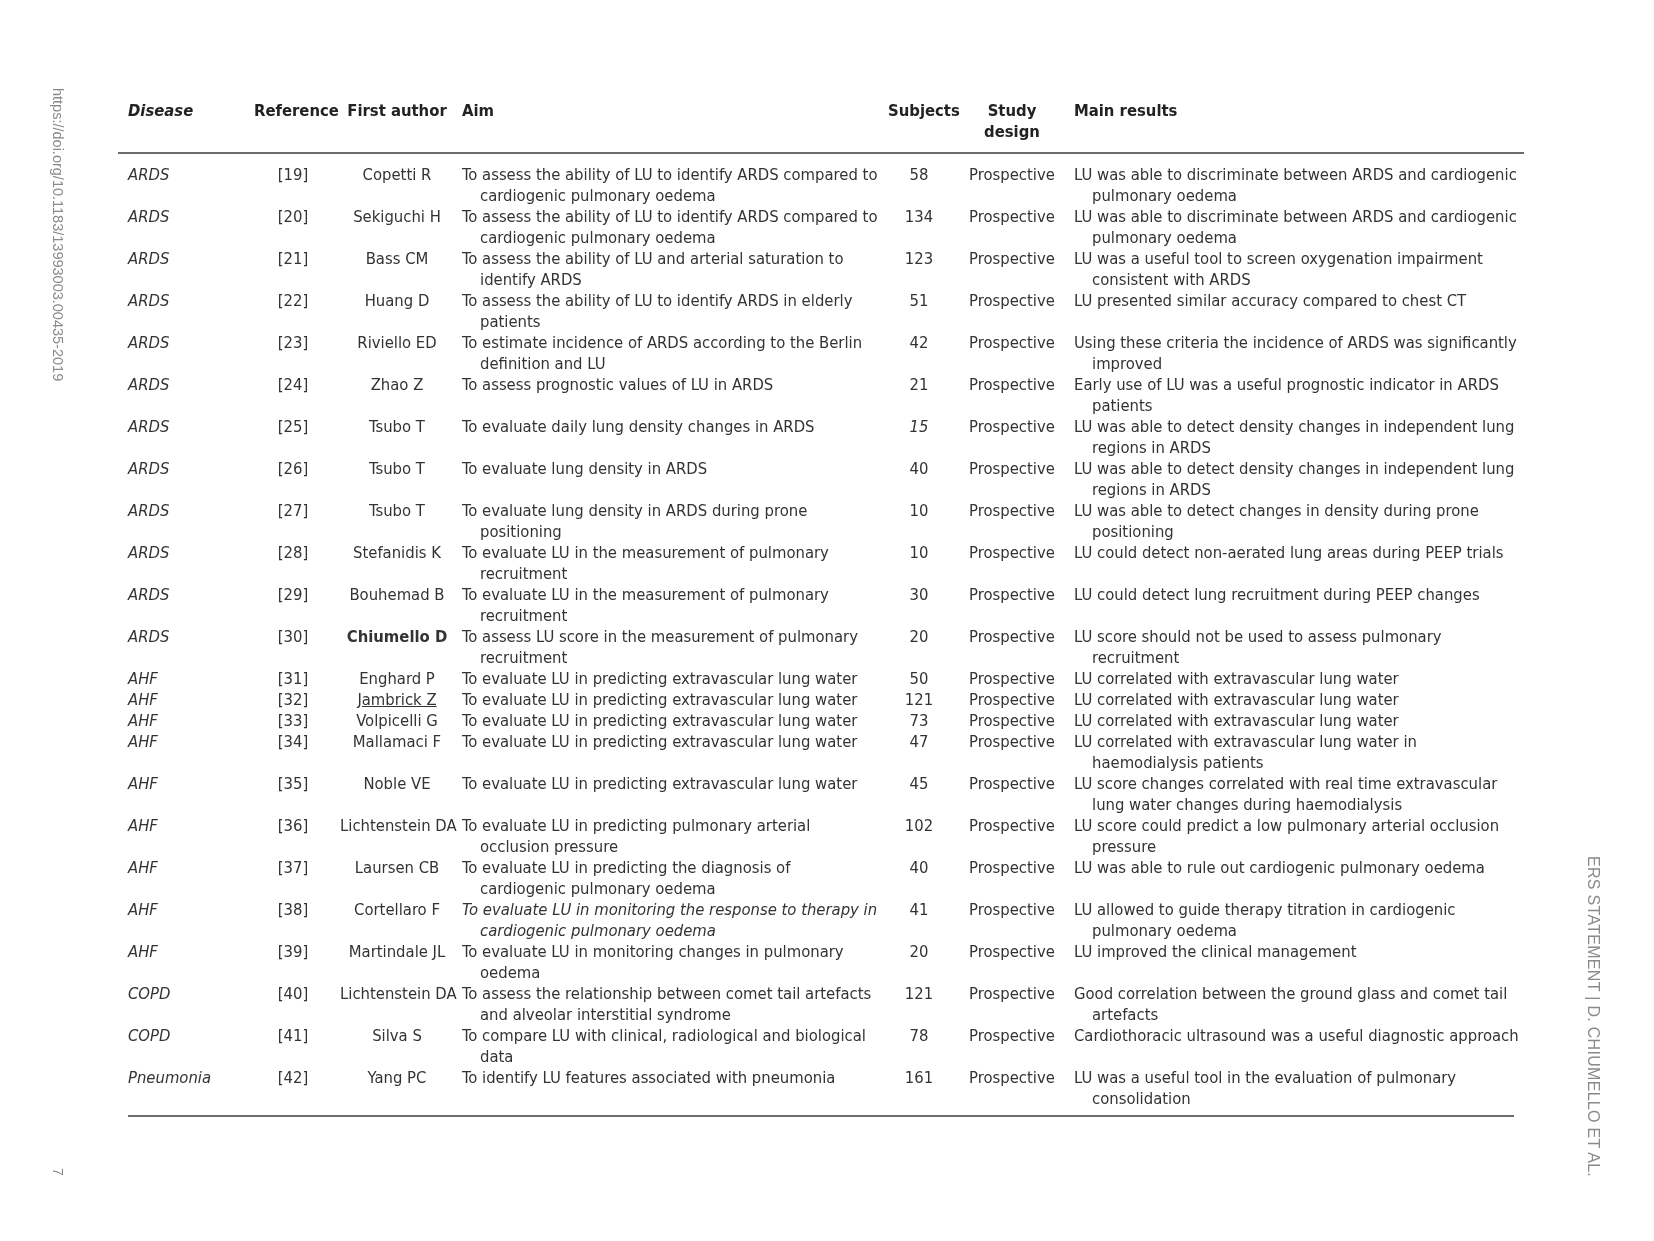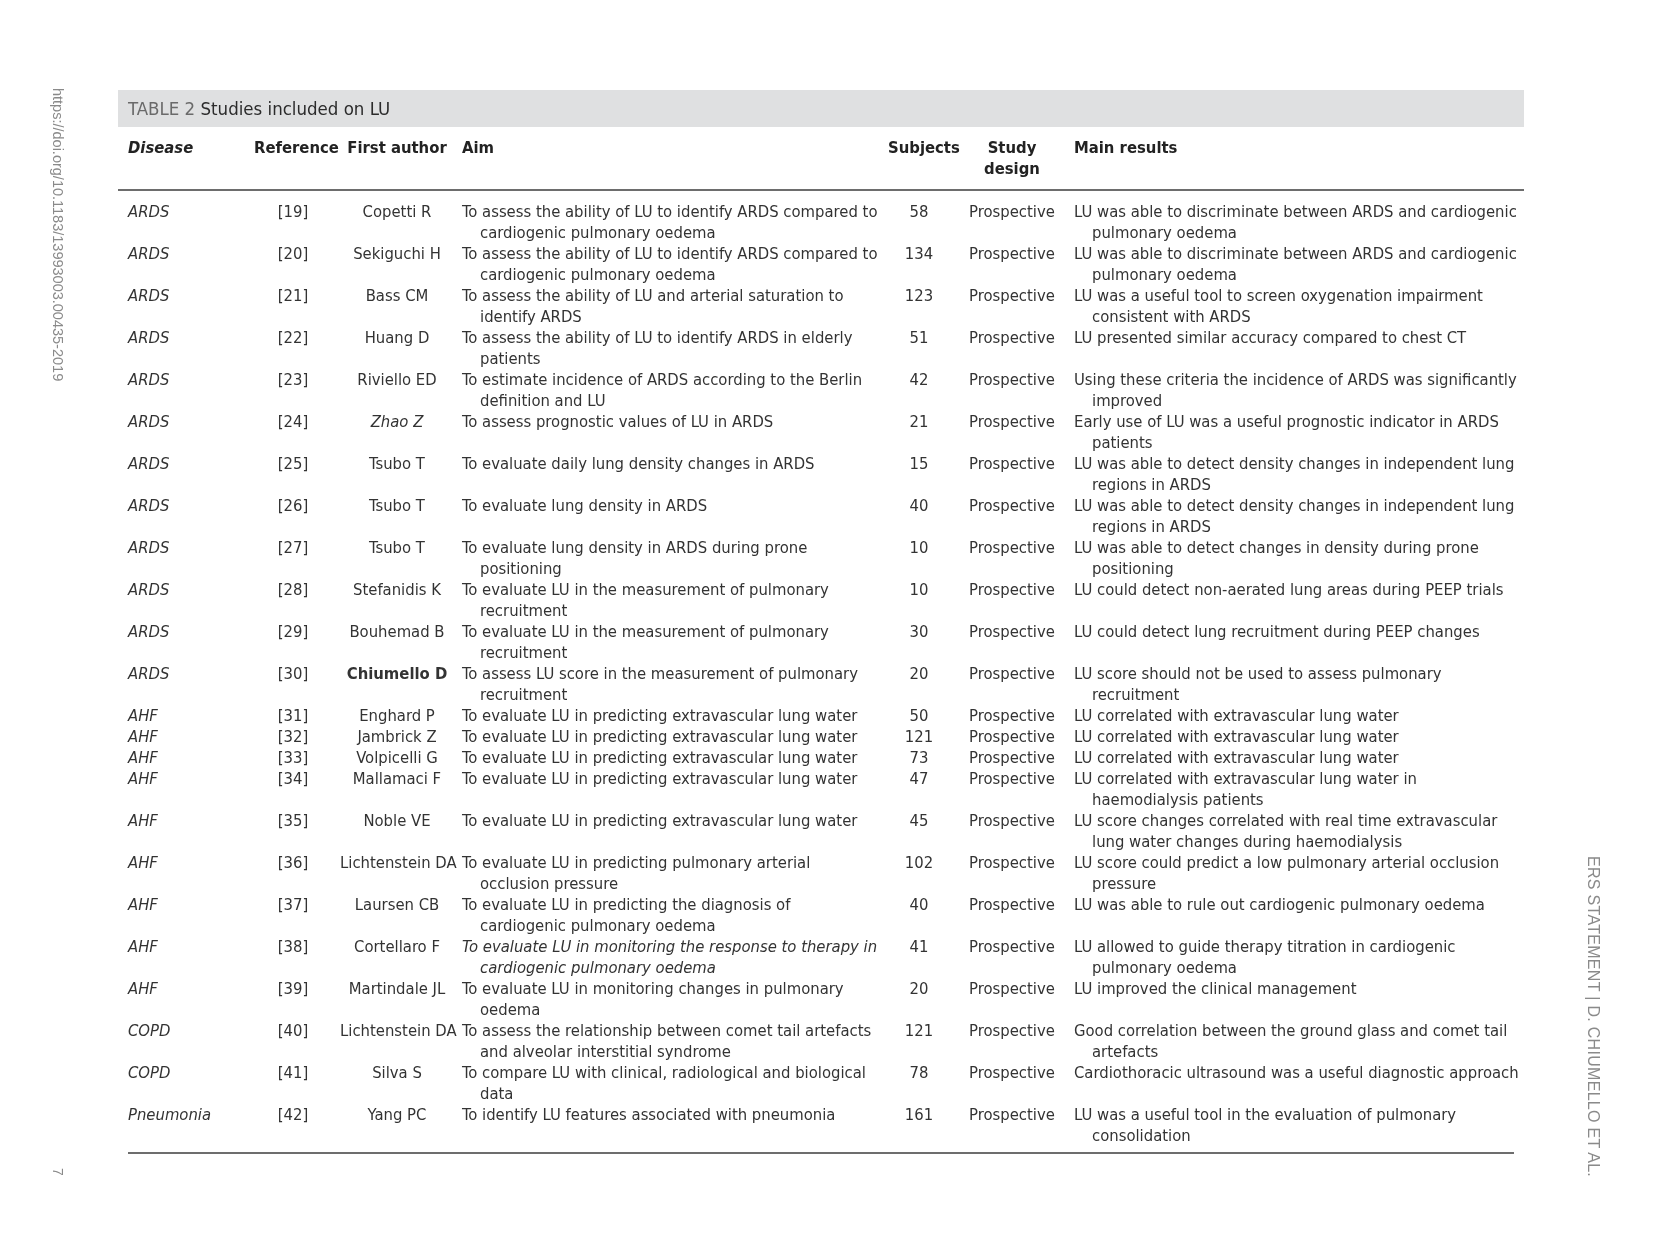--- a/index.html
+++ b/index.html
@@ -48,24 +48,20 @@
     <span>https://doi.org/10.1183/13993003.00435-2019</span>
   </div>
 <div class="page-num">
     <span>7</span>
   </div>
 <div class="side-right">
     <span>ERS STATEMENT | D. CHIUMELLO ET AL.</span>
   </div>
 
 <div class="table-wrap">
-  <div class="caption">
-    <span class="tlabel">TABLE 2</span>
-    <span>Studies included on LU</span>
-  </div>
   <table>
     <thead>
       <tr>
         <th class="c-dis">Disease</th>
         <th class="c-ref">Reference</th>
         <th class="c-auth">First author</th>
         <th class="c-aim">Aim</th>
         <th class="c-sub">Subjects</th>
         <th class="c-des" style="padding-left:14px;padding-right:14px;">Study design</th>
         <th class="c-res">Main results</th>
@@ -113,32 +109,32 @@
           <td class="c-ref" style="padding-bottom: 0px;">[23]</td>
           <td class="c-auth" style="padding-bottom: 0px;">Riviello ED</td>
           <td class="c-aim wrap" style="padding-bottom: 0px;">To estimate incidence of ARDS according to the Berlin definition and LU</td>
           <td class="c-sub" style="padding-bottom: 0px;">42</td>
           <td class="c-des" style="padding-bottom: 0px;">Prospective</td>
           <td class="c-res wrap" style="padding-bottom: 0px;">Using these criteria the incidence of ARDS was significantly improved</td>
         </tr>
         <tr>
           <td class="c-dis" style="padding-bottom: 0px;">ARDS</td>
           <td class="c-ref" style="padding-bottom: 0px;">[24]</td>
-          <td class="c-auth" style="padding-bottom: 0px; font-style: italic;">Zhao Z</td>
+          <td class="c-auth" style="padding-bottom: 0px;">Zhao Z</td>
           <td class="c-aim wrap" style="padding-bottom: 0px;">To assess prognostic values of LU in ARDS</td>
           <td class="c-sub" style="padding-bottom: 0px;">21</td>
           <td class="c-des" style="padding-bottom: 0px;">Prospective</td>
           <td class="c-res wrap" style="padding-bottom: 0px;">Early use of LU was a useful prognostic indicator in ARDS patients</td>
         </tr>
         <tr>
           <td class="c-dis" style="padding-bottom: 0px;">ARDS</td>
           <td class="c-ref" style="padding-bottom: 0px;">[25]</td>
           <td class="c-auth" style="padding-bottom: 0px;">Tsubo T</td>
           <td class="c-aim wrap" style="padding-bottom: 0px;">To evaluate daily lung density changes in ARDS</td>
-          <td class="c-sub" style="padding-bottom: 0px;">15</td>
+          <td class="c-sub" style="padding-bottom: 0px; font-style: italic;">15</td>
           <td class="c-des" style="padding-bottom: 0px;">Prospective</td>
           <td class="c-res wrap" style="padding-bottom: 0px;">LU was able to detect density changes in independent lung regions in ARDS</td>
         </tr>
         <tr>
           <td class="c-dis" style="padding-bottom: 0px;">ARDS</td>
           <td class="c-ref" style="padding-bottom: 0px;">[26]</td>
           <td class="c-auth" style="padding-bottom: 0px;">Tsubo T</td>
           <td class="c-aim wrap" style="padding-bottom: 0px;">To evaluate lung density in ARDS</td>
           <td class="c-sub" style="padding-bottom: 0px;">40</td>
           <td class="c-des" style="padding-bottom: 0px;">Prospective</td>
@@ -185,21 +181,21 @@
           <td class="c-ref" style="padding-bottom: 0px;">[31]</td>
           <td class="c-auth" style="padding-bottom: 0px;">Enghard P</td>
           <td class="c-aim wrap" style="padding-bottom: 0px;">To evaluate LU in predicting extravascular lung water</td>
           <td class="c-sub" style="padding-bottom: 0px;">50</td>
           <td class="c-des" style="padding-bottom: 0px;">Prospective</td>
           <td class="c-res wrap" style="padding-bottom: 0px;">LU correlated with extravascular lung water</td>
         </tr>
         <tr>
           <td class="c-dis" style="padding-bottom: 0px;">AHF</td>
           <td class="c-ref" style="padding-bottom: 0px;">[32]</td>
-          <td class="c-auth" style="padding-bottom: 0px;">Jambrick Z</td>
+          <td class="c-auth" style="padding-bottom: 0px; text-decoration: underline;">Jambrick Z</td>
           <td class="c-aim wrap" style="padding-bottom: 0px;">To evaluate LU in predicting extravascular lung water</td>
           <td class="c-sub" style="padding-bottom: 0px;">121</td>
           <td class="c-des" style="padding-bottom: 0px;">Prospective</td>
           <td class="c-res wrap" style="padding-bottom: 0px;">LU correlated with extravascular lung water</td>
         </tr>
         <tr>
           <td class="c-dis" style="padding-bottom: 0px;">AHF</td>
           <td class="c-ref" style="padding-bottom: 0px;">[33]</td>
           <td class="c-auth" style="padding-bottom: 0px;">Volpicelli G</td>
           <td class="c-aim wrap" style="padding-bottom: 0px;">To evaluate LU in predicting extravascular lung water</td>

